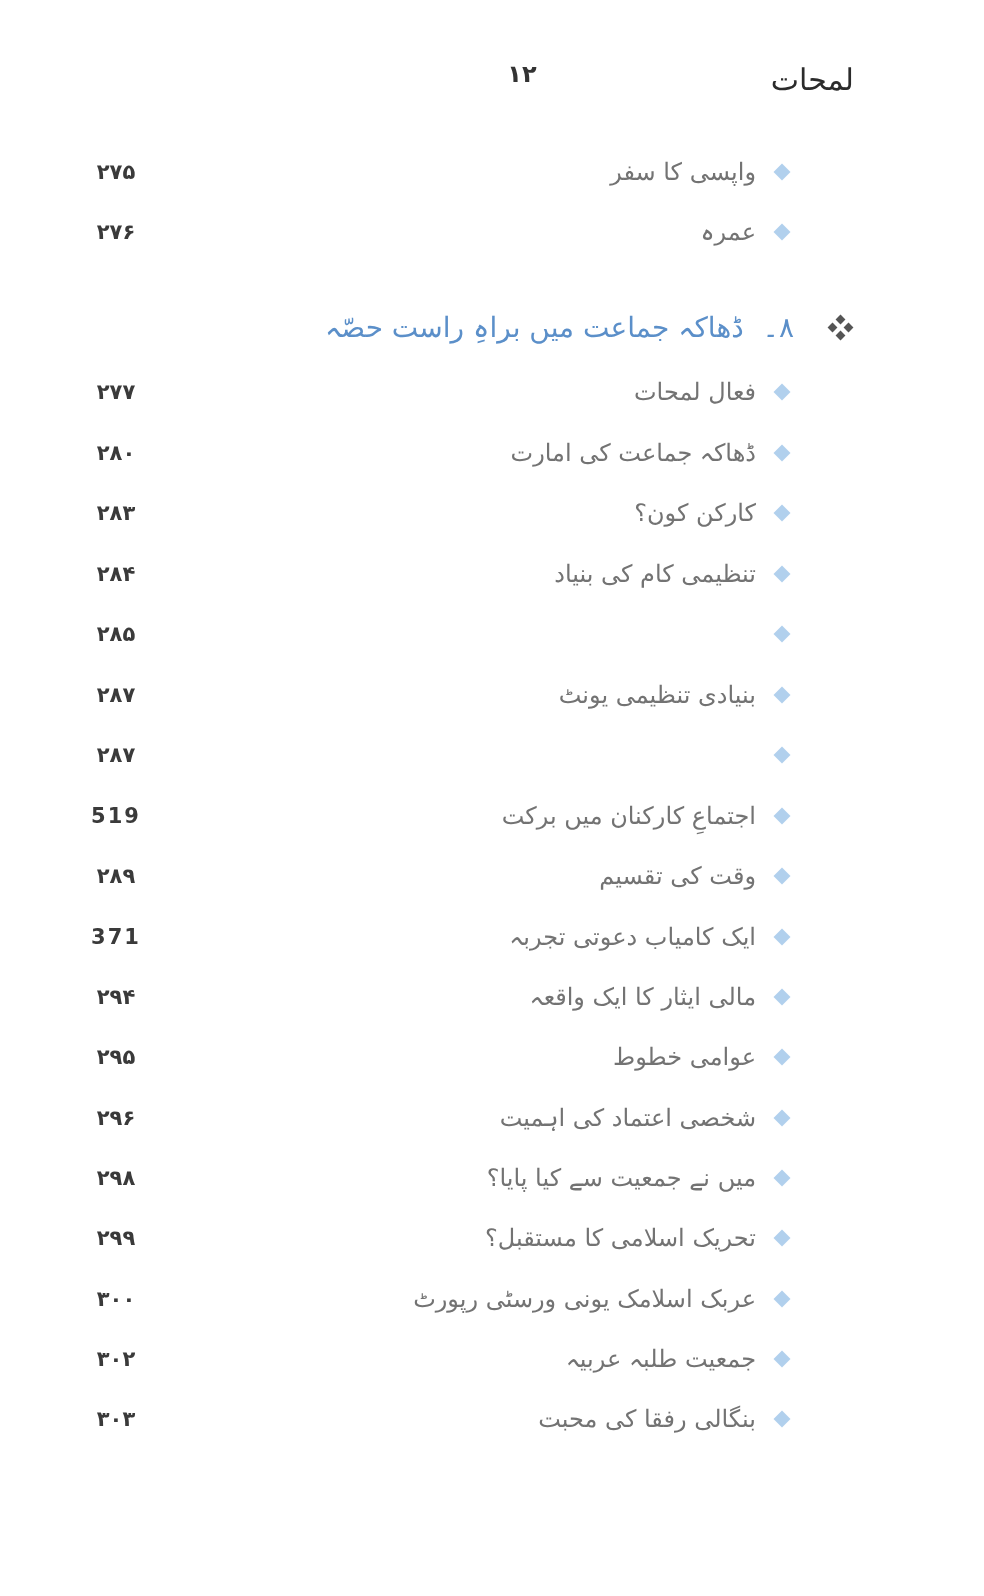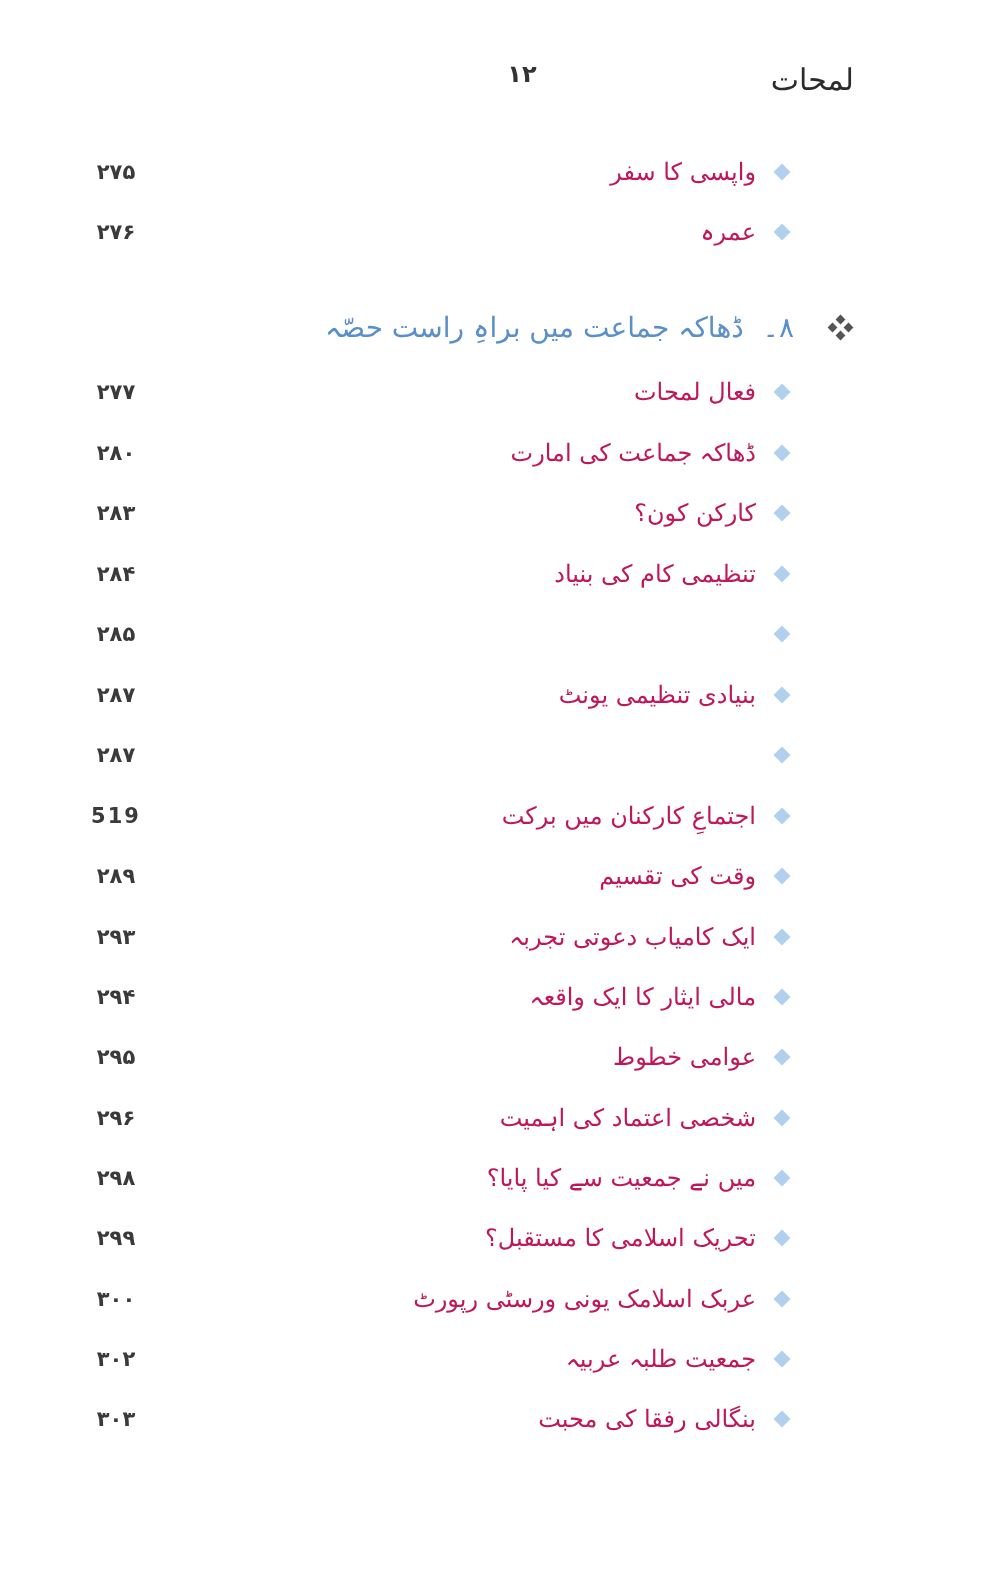--- a/index.html
+++ b/index.html
@@ -51,21 +51,21 @@
       height: 50px;
     }
     .entry-title {
       position: absolute;
       right: 228px;
       top: 0;
       direction: rtl;
       font-family: "DejaVu Serif", serif;
       font-size: 24px;
       line-height: 40px;
-      color: #be185d;
+      color: #737373;
       white-space: nowrap;
     }
     .bullet {
       position: absolute;
       right: 196px;
       top: 14px;
       width: 12px;
       height: 12px;
       background: #a9cbeb;
       transform: rotate(45deg);
@@ -197,21 +197,21 @@
     <span class="entry-page">519</span>
   </div>
   <div class="row" style="top:856px;">
     <span class="bullet"></span>
     <span class="entry-title">وقت کی تقسیم</span>
     <span class="entry-page">۲۸۹</span>
   </div>
   <div class="row" style="top:917px;">
     <span class="bullet"></span>
     <span class="entry-title">ایک کامیاب دعوتی تجربہ</span>
-    <span class="entry-page">۲۹۳</span>
+    <span class="entry-page">371</span>
   </div>
   <div class="row" style="top:977px;">
     <span class="bullet"></span>
     <span class="entry-title">مالی ایثار کا ایک واقعہ</span>
     <span class="entry-page">۲۹۴</span>
   </div>
   <div class="row" style="top:1037px;">
     <span class="bullet"></span>
     <span class="entry-title">عوامی خطوط</span>
     <span class="entry-page">۲۹۵</span>

